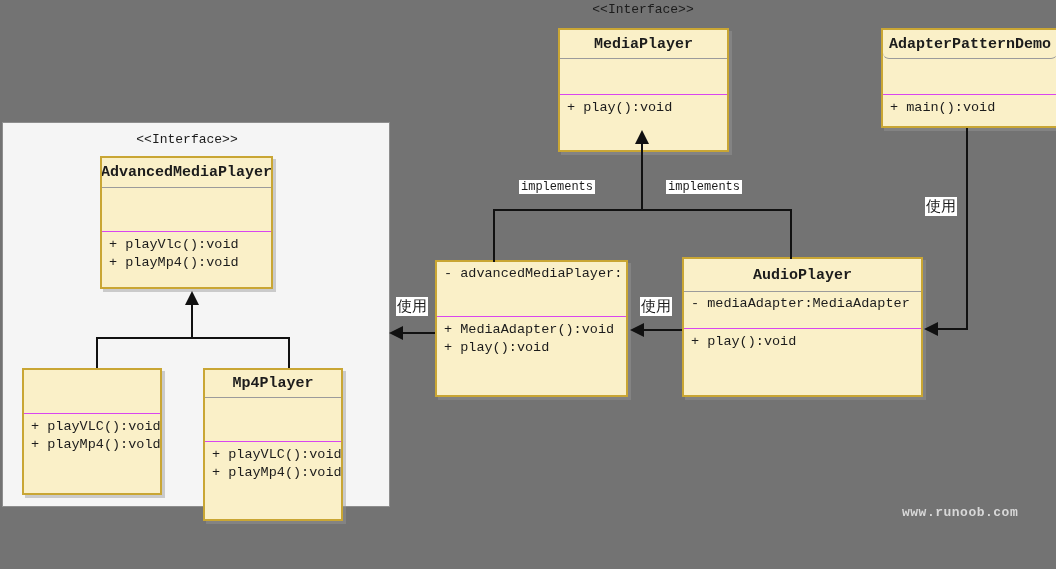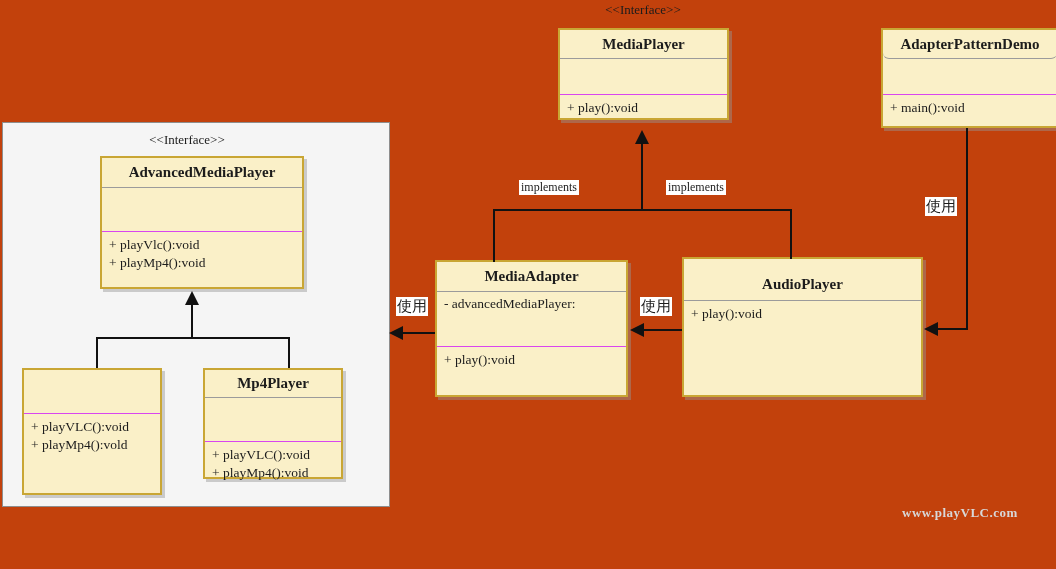--- a/index.html
+++ b/index.html
@@ -1,19 +1,19 @@
 <!DOCTYPE html>
 <html><head>
 <meta charset="utf-8">
 <style>
   html,body{margin:0;padding:0;background:#ffffff;}
   #canvas{
     position:relative;width:1056px;height:569px;overflow:hidden;
-    background:#c2410c;
-    font-family:Liberation Serif, serif;
+    background:#737373;
+    font-family:Liberation Mono, monospace;
     color:#1c1c1c;
   }
   
   .group-box{
     position:absolute;border:1px solid #8e8e8e;background:#f5f5f5;
     box-sizing:border-box;
   }
   
   .uml-class{
     position:absolute;box-sizing:border-box;
@@ -69,74 +69,77 @@
 </head>
 <body>
 
 <div id="canvas">
 
   <div class="group-box" style="left:2px;top:122px;width:388px;height:385px;"></div>
 
   <div class="stereotype" style="left:583px;top:2px;width:120px;">&lt;&lt;Interface&gt;&gt;</div>
   <div class="stereotype" style="left:127px;top:132px;width:120px;">&lt;&lt;Interface&gt;&gt;</div>
 
-  <div class="uml-class" style="left:558px;top:28px;width:171px;height:92px;">
+  <div class="uml-class" style="left:558px;top:28px;width:171px;height:124px;">
     <div class="cls-title" style="flex-basis:29px;">MediaPlayer</div>
     <div class="cls-attrs" style="flex-basis:36px;"></div>
     <div class="cls-methods">
       <div class="member">+ play():void</div>
     </div>
   </div>
 
   <div class="uml-class" style="left:881px;top:28px;width:178px;height:100px;">
     <div class="cls-title" style="flex-basis:29px;border-radius:6px;">AdapterPatternDemo</div>
     <div class="cls-attrs" style="flex-basis:36px;"></div>
     <div class="cls-methods">
       <div class="member">+ main():void</div>
     </div>
   </div>
 
-  <div class="uml-class" style="left:100px;top:156px;width:204px;height:133px;">
+  <div class="uml-class" style="left:100px;top:156px;width:173px;height:133px;">
     <div class="cls-title" style="flex-basis:30px;">AdvancedMediaPlayer</div>
     <div class="cls-attrs" style="flex-basis:44px;"></div>
     <div class="cls-methods">
       <div class="member">+ playVlc():void</div>
       <div class="member">+ playMp4():void</div>
     </div>
   </div>
 
   <div class="uml-class" style="left:22px;top:368px;width:140px;height:127px;">
     <div class="cls-attrs" style="flex-basis:44px;"></div>
     <div class="cls-methods">
       <div class="member">+ playVLC():void</div>
       <div class="member">+ playMp4():vold</div>
     </div>
   </div>
 
-  <div class="uml-class" style="left:203px;top:368px;width:140px;height:111px;">
+  <div class="uml-class" style="left:203px;top:368px;width:140px;height:153px;">
     <div class="cls-title" style="flex-basis:28px;">Mp4Player</div>
     <div class="cls-attrs" style="flex-basis:44px;"></div>
     <div class="cls-methods">
       <div class="member">+ playVLC():void</div>
       <div class="member">+ playMp4():void</div>
     </div>
   </div>
 
   <div class="uml-class" style="left:435px;top:260px;width:193px;height:137px;">
-    <div class="cls-title" style="flex-basis:30px;">MediaAdapter</div>
     <div class="cls-attrs" style="flex-basis:55px;">
       <div class="member">- advancedMediaPlayer:</div>
     </div>
     <div class="cls-methods">
+      <div class="member">+ MediaAdapter():void</div>
       <div class="member">+ play():void</div>
     </div>
   </div>
 
   <div class="uml-class" style="left:682px;top:257px;width:241px;height:140px;">
-    <div class="cls-title" style="flex-basis:33px;margin-top:9px;">AudioPlayer</div>
+    <div class="cls-title" style="flex-basis:33px;">AudioPlayer</div>
+    <div class="cls-attrs" style="flex-basis:37px;">
+      <div class="member">- mediaAdapter:MediaAdapter</div>
+    </div>
     <div class="cls-methods">
       <div class="member">+ play():void</div>
     </div>
   </div>
 
   <div class="arrow-up" style="left:635px;top:130px;"></div>
   <div class="vline" style="left:641px;top:142px;height:69px;"></div>
   <div class="hline" style="left:493px;top:209px;width:299px;"></div>
   <div class="vline" style="left:493px;top:209px;height:53px;"></div>
   <div class="vline" style="left:790px;top:209px;height:50px;"></div>
@@ -155,15 +158,15 @@
 
   <div class="arrow-left" style="left:630px;top:323px;"></div>
   <div class="hline" style="left:642px;top:329px;width:40px;"></div>
   <div class="use-label" style="left:640px;top:297px;">使用</div>
 
   <div class="vline" style="left:966px;top:128px;height:202px;"></div>
   <div class="hline" style="left:936px;top:328px;width:32px;"></div>
   <div class="arrow-left" style="left:924px;top:322px;"></div>
   <div class="use-label" style="left:925px;top:197px;">使用</div>
 
-  <div class="watermark" style="left:902px;top:505px;">www.playVLC.com</div>
+  <div class="watermark" style="left:902px;top:505px;">www.runoob.com</div>
 
 </div>
 
 </body></html>

